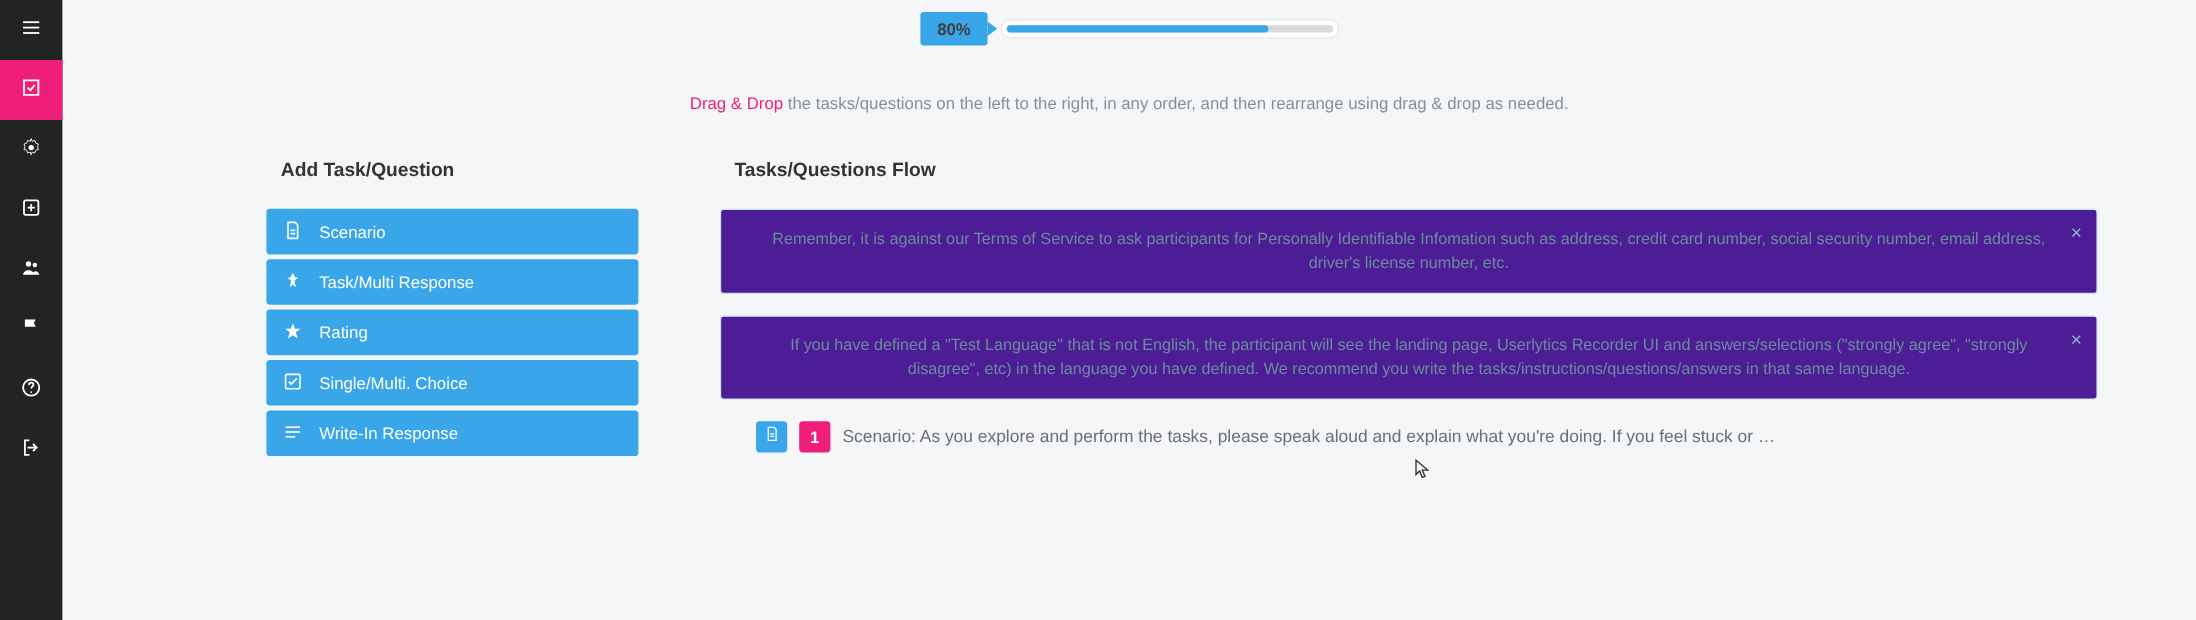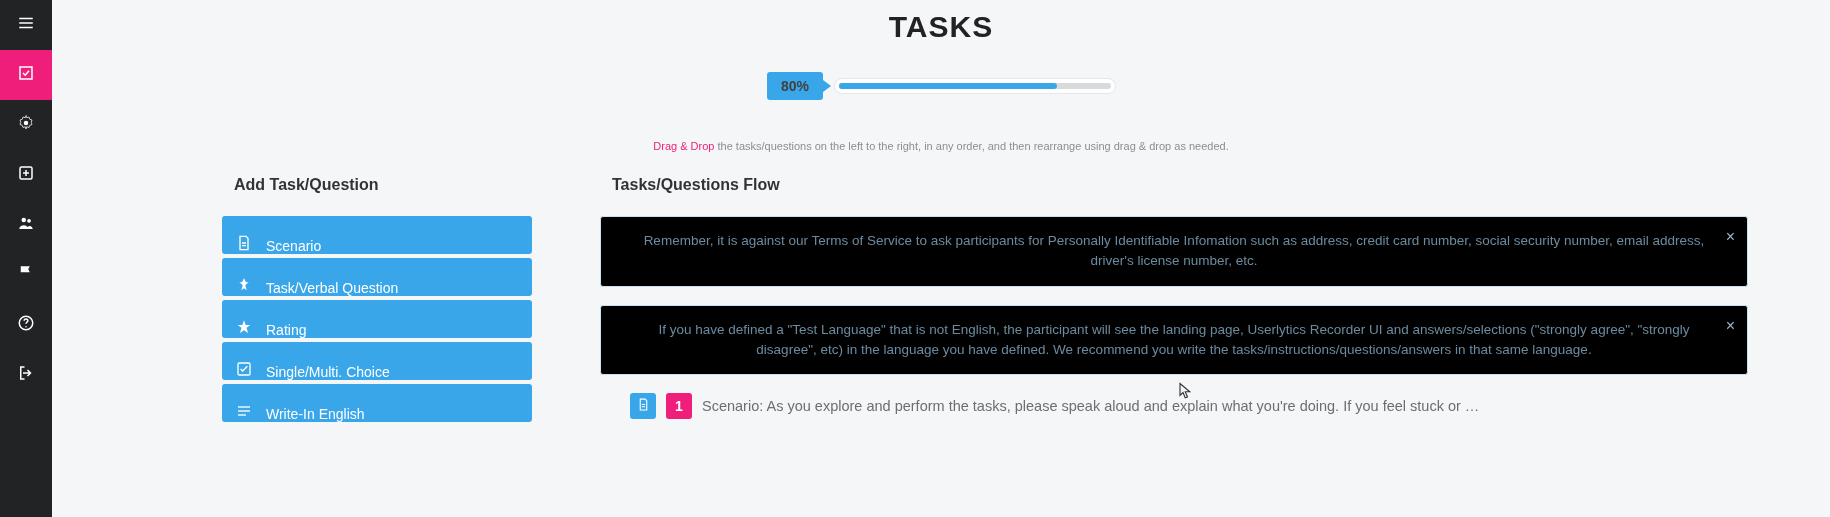--- a/index.html
+++ b/index.html
@@ -82,22 +82,22 @@
   .progress-fill {
     height: 100%;
     background: #3aa6ea;
     border-radius: 999px;
   }
 
   
   .hint {
     text-align: center;
     color: #8a8f94;
-    font-size: 11px;
-    margin-bottom: 24px;
+    font-size: 14px;
+    margin-bottom: 40px;
   }
   .hint .accent { color: #ef1e7b; }
 
   
   .cols {
     display: flex;
     gap: 24px;
     padding: 0 82px 0 170px;
   }
   .col-left  { width: 310px; }
@@ -107,37 +107,37 @@
     font-size: 16px;
     font-weight: 600;
     color: #333;
     margin-bottom: 22px;
     padding-left: 12px;
   }
 
   
   .task-btn {
     display: flex;
-    align-items: flex-end;
+    align-items: center;
     gap: 14px;
     height: 38px;
     background: #3aa6ea;
     color: #fff;
     font-size: 14px;
     border-radius: 3px;
     margin-bottom: 4px;
     padding-left: 14px;
     cursor: grab;
   }
   .task-btn svg { width: 16px; height: 16px; fill: #fff; }
 
   
   .notice {
     position: relative;
-    background: #000000;
+    background: #4c1d95;
     border: 1px solid #c5e3f4;
     color: #6c8ba0;
     font-size: 13.5px;
     line-height: 1.5;
     text-align: center;
     padding: 14px 40px;
     border-radius: 3px;
     margin-bottom: 18px;
   }
   .notice .close {
@@ -263,21 +263,20 @@
     <span>
       <svg viewBox="0 0 24 24">
           <path d="M10 4H5v16h5M14 8l4 4-4 4M8 12h10" fill="none" stroke="#fff" stroke-width="2"></path>
         </svg>
     </span>
   </div>
 </nav>
 
 <main class="main">
 
-  <h1 class="page-title">TASKS</h1>
 
   <div class="progress-wrap">
     <div class="progress-badge">80%</div>
     <div class="progress-track">
       <div class="progress-fill" style="width:80%"></div>
     </div>
   </div>
 
   <p class="hint">
     <span class="accent">Drag &amp; Drop</span><span> the tasks/questions on the left to the right, in any order, and then rearrange using drag &amp; drop as needed.</span>
@@ -293,21 +292,21 @@
               <path d="M6 2h9l3 3v17H6z" fill="none" stroke="#fff" stroke-width="2"></path>
               <path d="M9 12h6M9 16h6" stroke="#fff" stroke-width="2"></path>
             </svg></span>
         <span>Scenario</span>
       </div>
 
       <div class="task-btn">
         <span><svg viewBox="0 0 24 24">
               <path d="M12 2l3 6h4l-5 4 2 8-4-3-4 3 2-8-5-4h4z"></path>
             </svg></span>
-        <span>Task/Verbal Question</span>
+        <span>Task/Multi Response</span>
       </div>
 
       <div class="task-btn">
         <span><svg viewBox="0 0 24 24">
               <path d="M12 2l2.5 7h7l-5.7 4.3L18 21l-6-4-6 4 2.2-7.7L2.5 9h7z"></path>
             </svg></span>
         <span>Rating</span>
       </div>
 
       <div class="task-btn">
@@ -317,21 +316,21 @@
             </svg></span>
         <span>Single/Multi. Choice</span>
       </div>
 
       <div class="task-btn">
         <span><svg viewBox="0 0 24 24">
               <rect x="3" y="5" width="18" height="2"></rect>
               <rect x="3" y="11" width="18" height="2"></rect>
               <rect x="3" y="17" width="12" height="2"></rect>
             </svg></span>
-        <span>Write-In English</span>
+        <span>Write-In Response</span>
       </div>
     </div>
 
     <div class="col-right">
       <h3 class="section-title">Tasks/Questions Flow</h3>
 
       <div class="notice">
         <span>Remember, it is against our Terms of Service to ask participants for Personally Identifiable Infomation such as address, credit card number, social security number, email address, driver's license number, etc.</span>
         <span class="close">×</span>
       </div>

